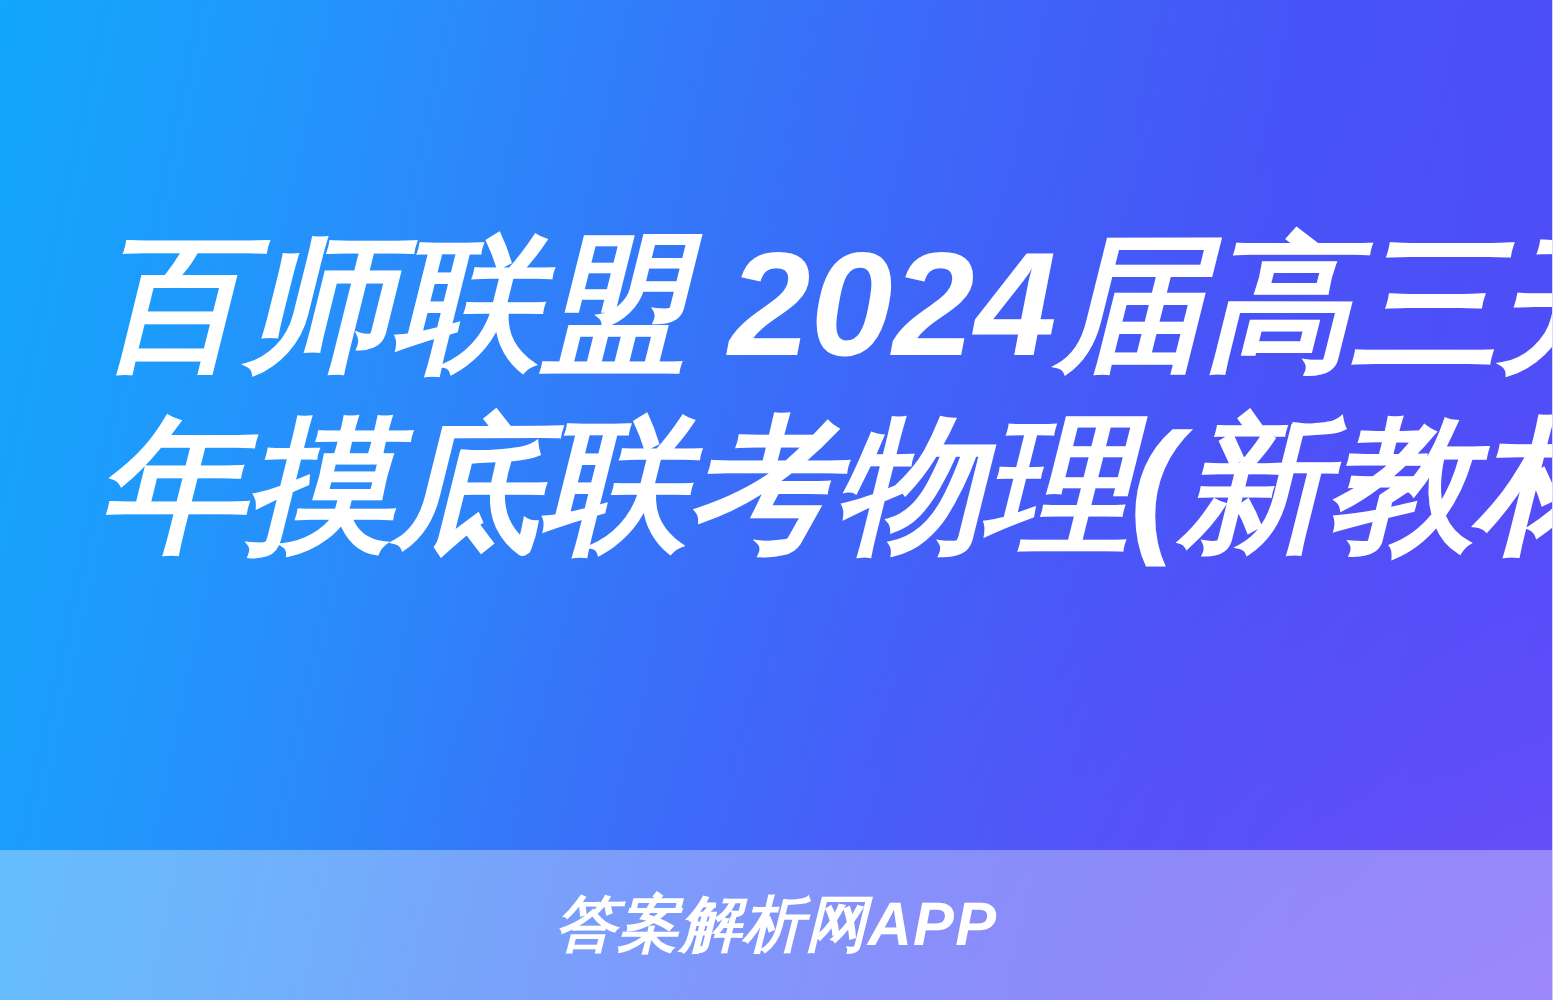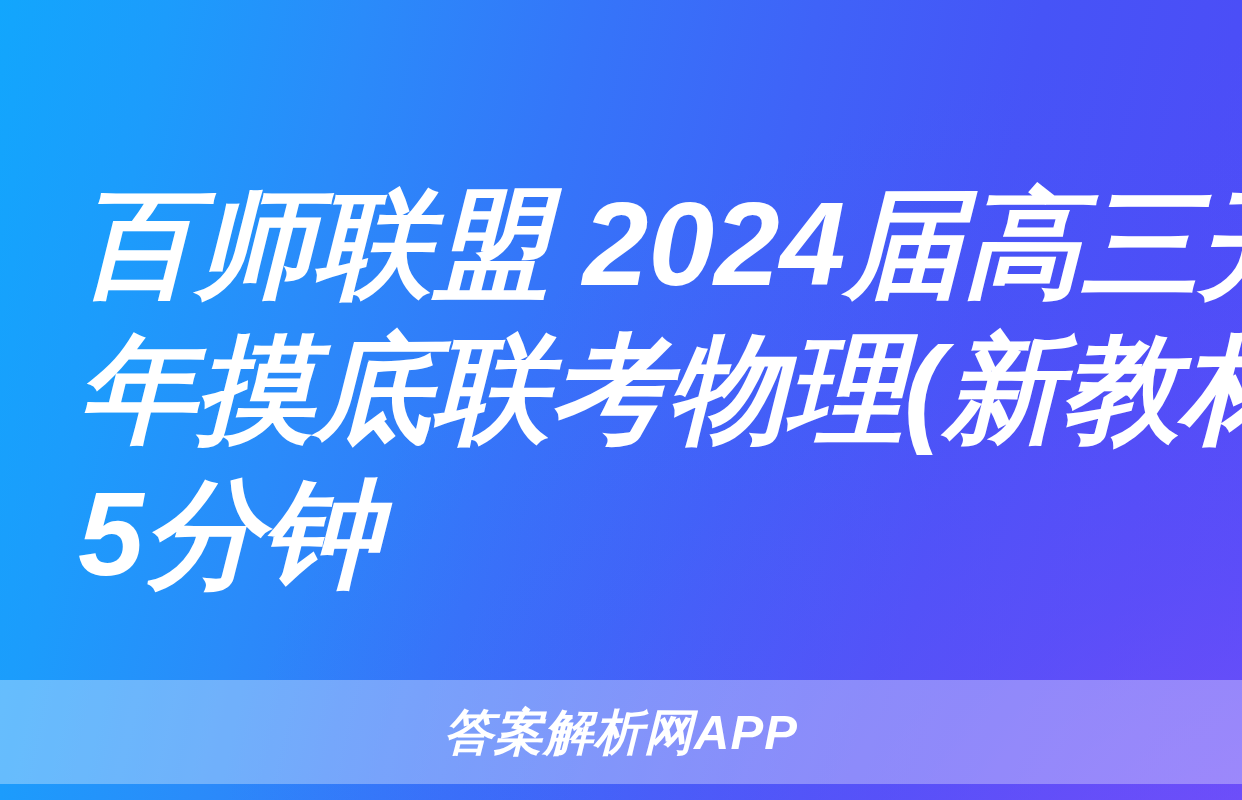--- a/index.html
+++ b/index.html
@@ -62,21 +62,21 @@
     white-space: nowrap;
     text-align: left;
   }
 
   
   .watermark-band {
     position: absolute;
     left: 0;
     right: 0;
     top: 680px;
-    height: 104px;
+    height: 120px;
     background: rgba(255, 255, 255, 0.33);
     z-index: 4;
     display: flex;
     align-items: center;
     justify-content: center;
   }
 
   .watermark-text {
     color: #ffffff;
     font-size: 49px;
@@ -89,20 +89,19 @@
   }
 </style>
 </head>
 <body>
 
 <div id="card">
 
   <div class="title-block">
     <span class="title-line">百师联盟 2024届高三开</span>
     <span class="title-line">年摸底联考物理(新教材7</span>
-    <span class="title-line">5分钟</span>
   </div>
 
   <div class="watermark-band">
     <span class="watermark-text">答案解析网APP</span>
   </div>
 
 </div>
 
 </body></html>

